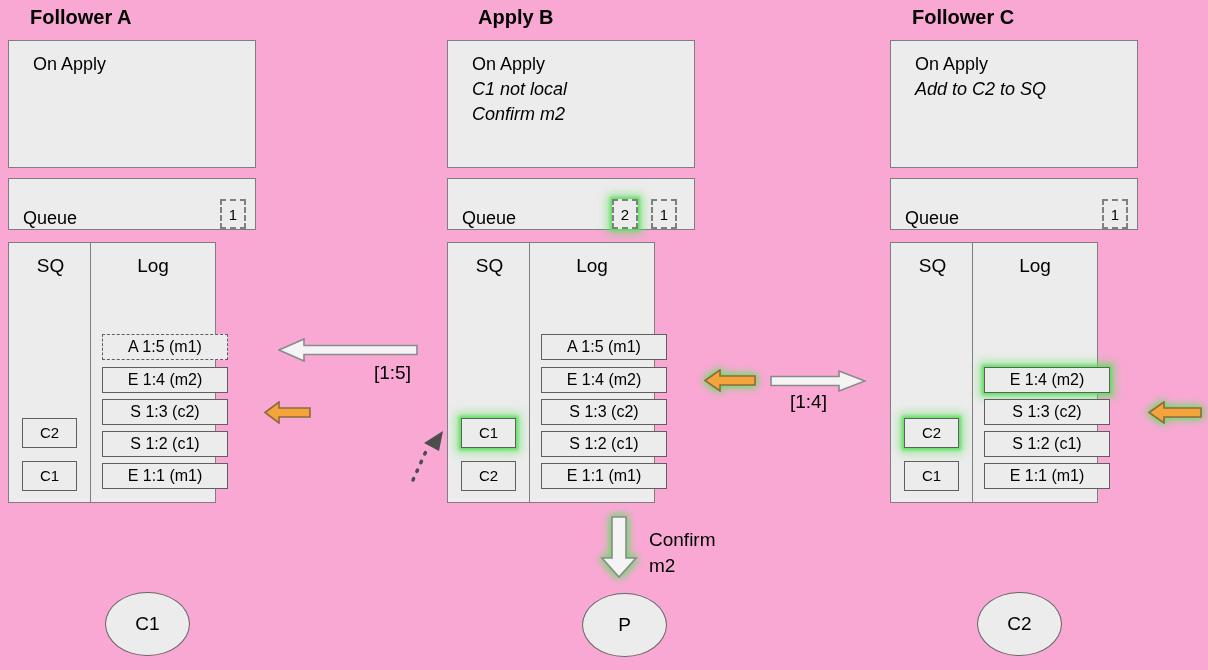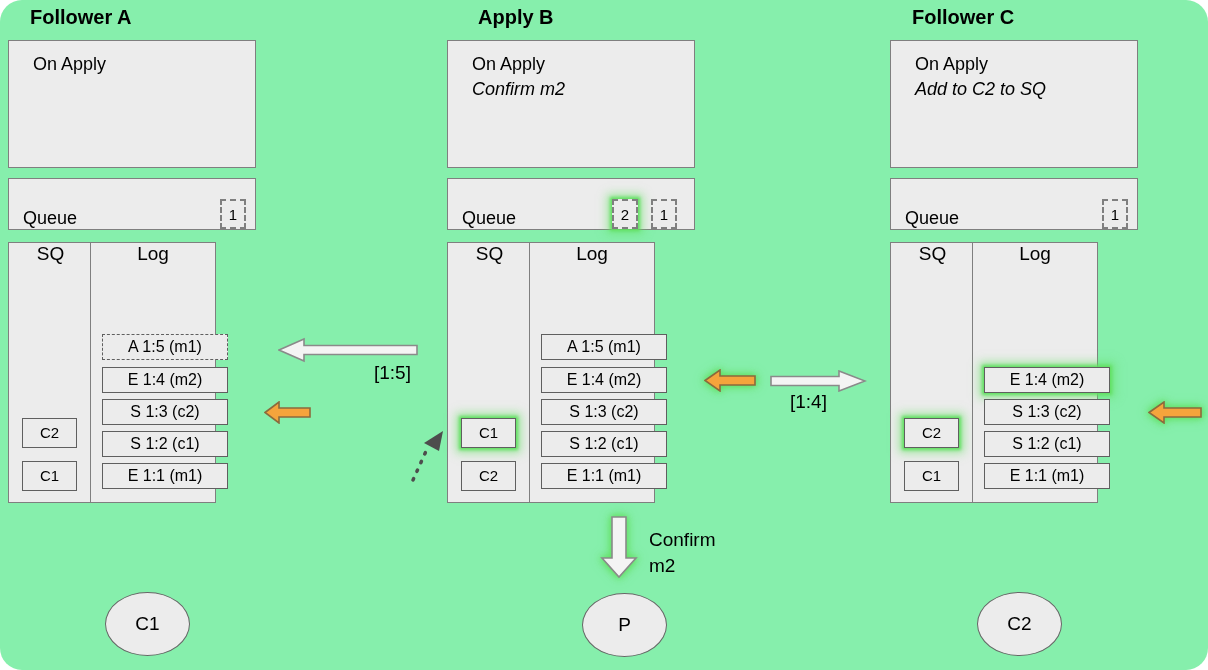--- a/index.html
+++ b/index.html
@@ -1,39 +1,39 @@
 <!DOCTYPE html>
 <html style="--box_fill: #ececec; --box_border: #7f7f7f; --entry_border: #5f5f5f; --orange_fill: #f5a43c; --orange_stroke: #8c6a3c; --glow_green: #62e062; --arrow_fill: #f4f4f4; --arrow_stroke: #8a8a8a;"><head>
 <meta charset="utf-8">
 <style>
   html,body{margin:0;padding:0;background:#fff;}
   .canvas{
-    position:relative;width:1208px;height:670px;background:#86efac;
-    font-family:"Liberation Sans", sans-serif;color:#000;overflow:hidden;border-radius:22px;
+    position:relative;width:1208px;height:670px;background:#f9a8d4;
+    font-family:"Liberation Sans", sans-serif;color:#000;overflow:hidden;
   }
   .node{position:absolute;top:0;width:248px;height:510px;}
   .node-title{position:absolute;top:6px;left:22px;font-size:20px;font-weight:bold;}
   .node-b .node-title{left:31px;}
   .box{
     position:absolute;background:var(--box_fill);
     border:1.5px solid var(--box_border);box-sizing:border-box;
   }
   .on-apply{top:40px;left:0;width:248px;height:128px;padding:11px 24px;font-size:18px;line-height:25px;}
   .on-apply .note{font-style:italic;}
   .queue{top:178px;left:0;width:248px;height:52px;display:flex;align-items:flex-end;padding:0 9px 0 14px;}
   .node-b .queue{padding-right:17px;}
   .queue-label{font-size:18px;}
   .queue-slots{margin-left:auto;display:flex;gap:13px;}
   .queue-slot{
     width:26px;height:30px;border:2px dashed #7f7f7f;box-sizing:border-box;
     display:flex;align-items:center;justify-content:center;font-size:15px;background:var(--box_fill);
   }
   .sq{top:242px;left:0;width:85px;height:261px;}
   .log{top:242px;left:82px;width:126px;height:261px;}
-  .panel-label{text-align:center;font-size:19px;}
+  .panel-label{text-align:center;margin-top:12px;font-size:19px;}
   .sq-item{
     position:absolute;left:13px;width:55px;height:30px;background:var(--box_fill);
     border:1.5px solid var(--entry_border);box-sizing:border-box;
     text-align:center;line-height:27px;font-size:15px;
   }
   .log-entry{
     position:absolute;left:11px;width:126px;height:26px;background:var(--box_fill);
     border:1.5px solid var(--entry_border);box-sizing:border-box;
     text-align:center;line-height:23px;font-size:16px;
   }
@@ -81,20 +81,21 @@
       <div class="log-entry" style="top:156px">S 1:3 (c2)</div>
       <div class="log-entry" style="top:188px">S 1:2 (c1)</div>
       <div class="log-entry" style="top:220px">E 1:1 (m1)</div>
     </div>
   </div>
 
   <div class="node node-b" style="left:447px">
     <div class="node-title">Apply B</div>
     <div class="box on-apply">
       <div>On Apply</div>
+      <div class="note">C1 not local</div>
       <div class="note">Confirm m2</div>
     </div>
     <div class="box queue">
       <span class="queue-label">Queue</span>
       <span class="queue-slots">
         <span class="queue-slot glow">2</span>
         <span class="queue-slot">1</span>
       </span>
     </div>
     <div class="box sq">

